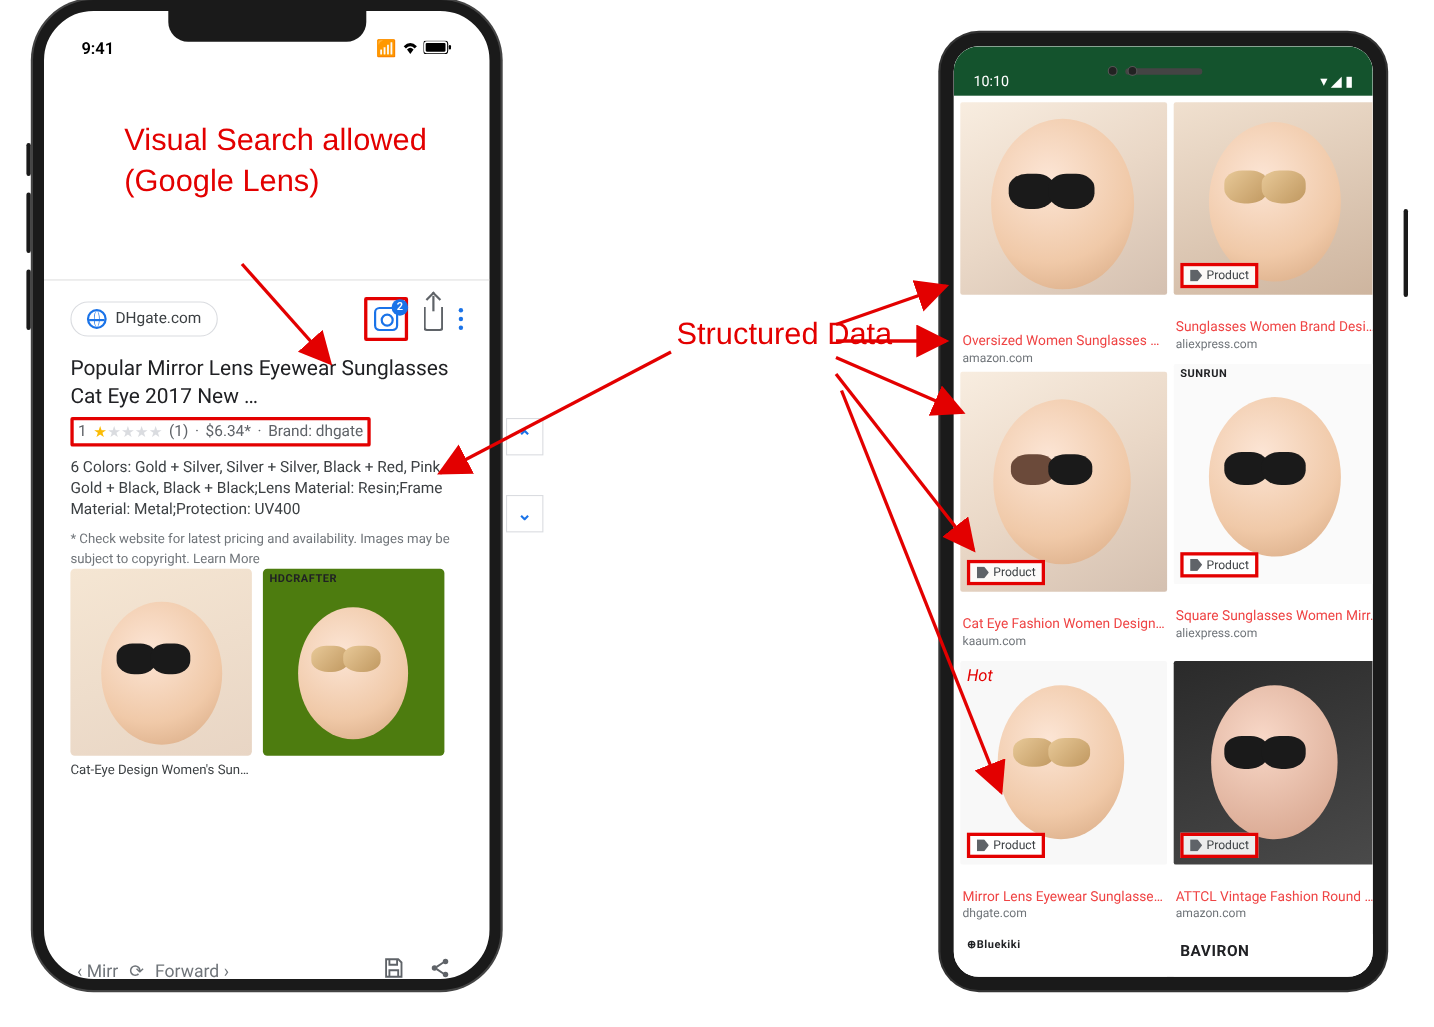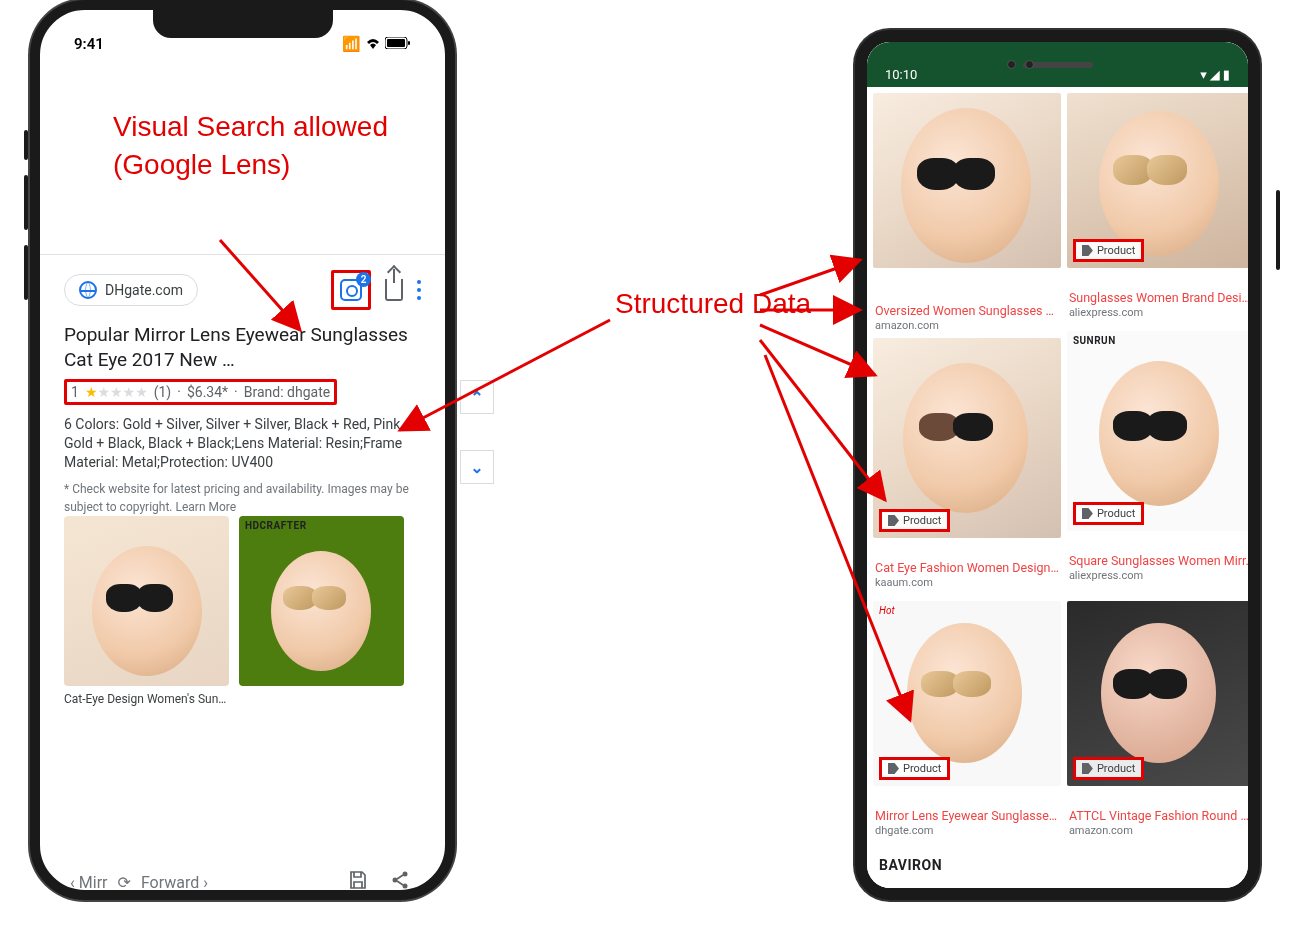--- a/index.html
+++ b/index.html
@@ -79,21 +79,21 @@
 .tile-img.h1 { height: 175px; }
 .tile-img.h2 { height: 200px; }
 .tile-img.h3 { height: 185px; }
 .tile-img.h4 { height: 55px; }
 .prod-badge { position: absolute; bottom: 6px; left: 6px; background: rgba(255,255,255,.9); padding: 2px 6px; font-size: 11px; color: #3c4043; display: inline-flex; align-items: center; gap: 4px; }
 .prod-badge.rb { border: 3px solid #e30000; }
 .tag-icon { width: 11px; height: 11px; background: #5f6368; clip-path: polygon(0 0, 60% 0, 100% 50%, 60% 100%, 0 100%); display: inline-block; }
 .tile-title { font-size: 12.5px; color: #ef4444; padding: 5px 2px 0; white-space: nowrap; overflow: hidden; text-overflow: ellipsis; margin-top: 17px; }
 .tile-domain { font-size: 11px; color: #70757a; padding: 1px 2px 6px; }
 .brand-label { position: absolute; top: 4px; left: 6px; font-size: 10px; font-weight: 700; letter-spacing: .5px; color: #202124; }
-.hot-label { position: absolute; top: 4px; left: 6px; font-size: 10px; color: #e30000; font-style: italic; }
+.hot-label { position: absolute; top: 4px; left: 6px; font-size: 15px; color: #e30000; font-style: italic; }
 
 
 .face { position: absolute; border-radius: 50%; background: radial-gradient(circle at 40% 35%, #fce5d5 0%, #f0c9a8 60%, #d4a57e 100%); }
 .sunglasses { position: absolute; background: #1a1a1a; border-radius: 40% 40% 45% 45%; }
 .sunglasses::after { content:''; position:absolute; right:-85%; top:0; width:100%; height:100%; background:#1a1a1a; border-radius:40% 40% 45% 45%; }
 .sunglasses.mirror { background: linear-gradient(135deg,#e8c998,#c09860); }
 .sunglasses.mirror::after { background: linear-gradient(135deg,#e8c998,#c09860); }
 
 
 .center-label { position: absolute; left: 615px; top: 285px; color: #e30000; font-size: 28px; line-height: 1.35; font-family: Arial, sans-serif; }
@@ -306,20 +306,25 @@
             <div class="sunglasses" style="width:40px;height:30px;top:68px;left:46px"></div>
             <span class="prod-badge rb">
                 <span class="tag-icon"></span>
                 <span>Product</span>
               </span>
           </div>
           <div class="tile-title">ATTCL Vintage Fashion Round …</div>
           <div class="tile-domain">amazon.com</div>
         </div>
 
+        <div class="tile">
+          <div class="tile-img h4" style="background:#fff">
+            <div class="brand-label">⊕Bluekiki</div>
+          </div>
+        </div>
 
         <div class="tile">
           <div class="tile-img h4" style="background:#fff">
             <div class="brand-label" style="font-size:14px;top:8px">BAVIRON</div>
           </div>
         </div>
       </div>
     </div>
   </div>
 </div>

